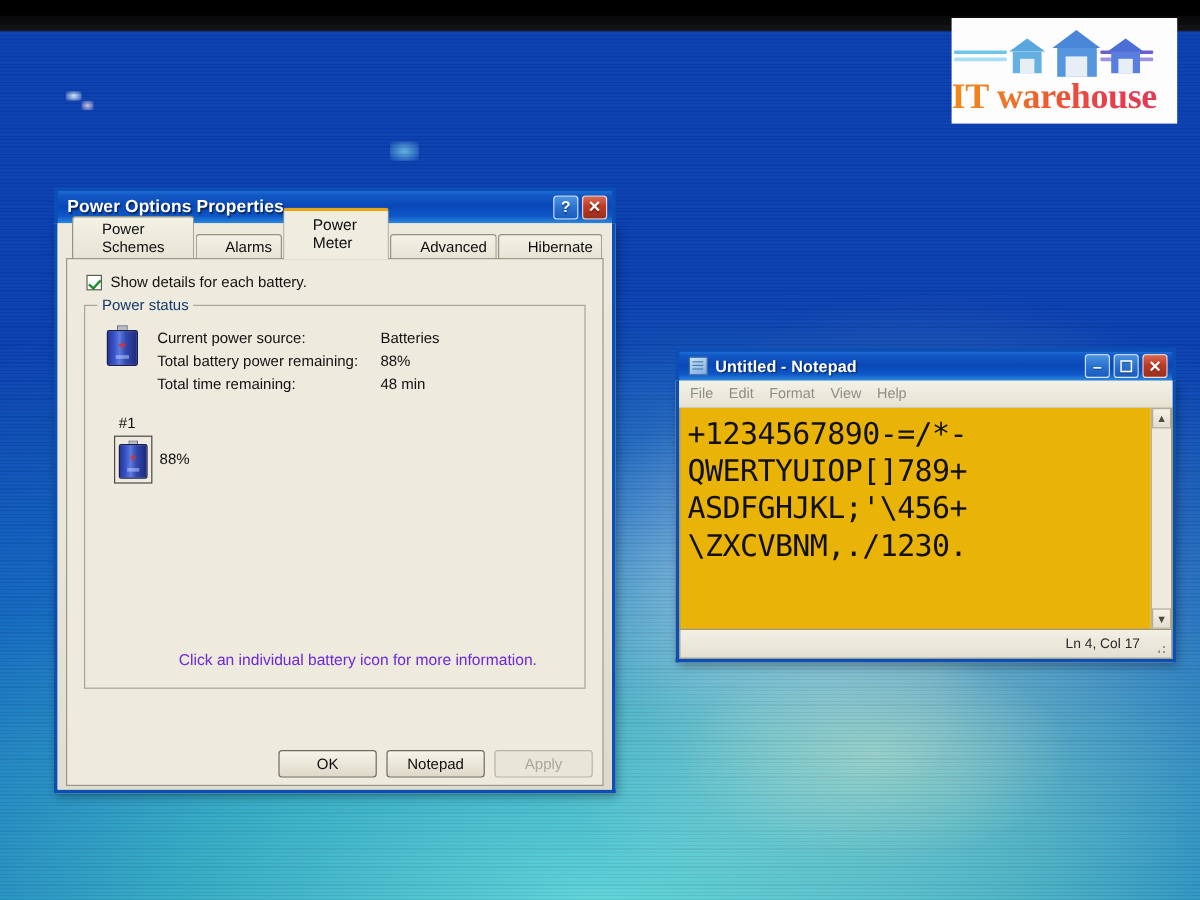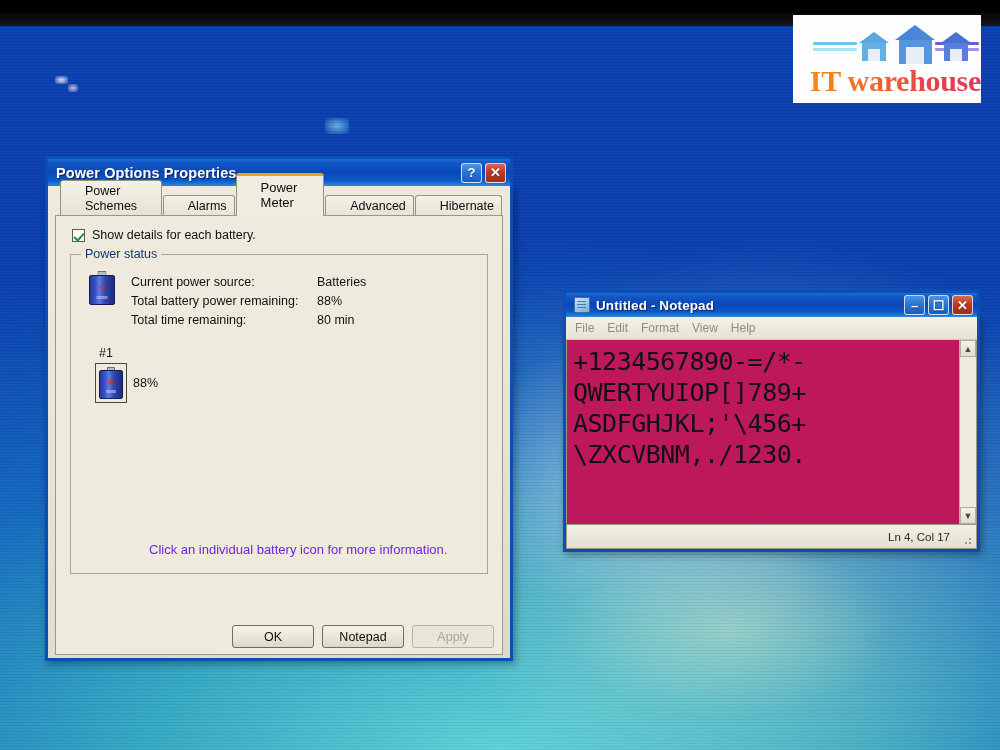--- a/index.html
+++ b/index.html
@@ -58,21 +58,21 @@
     background: radial-gradient(ellipse,rgba(235,245,255,.92),rgba(235,245,255,0)); z-index:4; }
   .dust2 { position:absolute; left:68px; top:84px; width:10px; height:8px;
     background: radial-gradient(ellipse,rgba(255,225,235,.80),rgba(255,225,235,0)); z-index:4; }
   .dust3 { position:absolute; left:325px; top:118px; width:24px; height:16px;
     background: radial-gradient(ellipse,rgba(130,215,240,.75),rgba(130,215,240,0)); z-index:4; }
 
   
   .logo {
     position: absolute; left: 793px; top: 15px; width: 188px; height: 88px;
     background: #fdfdfd; z-index: 9;
-    display: flex; flex-direction: column; align-items: flex-end; justify-content: center;
+    display: flex; flex-direction: column; align-items: flex-start; justify-content: center;
   }
   .logo-houses { position: relative; width: 170px; height: 42px; }
   .hbar {
     position: absolute; width: 44px; height: 3px; border-radius:1px;
   }
   .house { position: absolute; }
   .house .roof {
     width: 0; height: 0; margin: 0 auto;
     border-left: 0 solid transparent; border-right: 0 solid transparent;
   }
@@ -226,21 +226,21 @@
   .np-icon::after {
     content:""; position:absolute; left:2px; top:3px; right:3px; height:1px;
     background:#4a7fb5; box-shadow:0 3px 0 #4a7fb5, 0 6px 0 #4a7fb5;
   }
   .np-menu {
     display: flex; gap: 13px; padding: 4px 9px 4px 9px; font-size: 12px;
     background: linear-gradient(180deg,#f3f1e6,#e6e3d4);
     color: #8e8d84; border-bottom: 1px solid #cfcbbb;
   }
   .np-client {
-    position: relative; height: 185px; background: #be185d;
+    position: relative; height: 185px; background: #eab308;
     border: 1px solid #9a9788; border-top: none;
     display: flex; overflow: hidden;
   }
   .np-text {
     flex: 1; padding: 6px 4px 0 6px;
     font-family: "DejaVu Sans Mono", monospace;
     font-size: 25px; line-height: 31px; color: #111; white-space: pre;
     letter-spacing: -0.5px;
   }
   .np-scroll {
@@ -354,21 +354,21 @@
                 <div class="statline">
                   <span class="statkey">Current power source:</span>
                   <span class="statval">Batteries</span>
                 </div>
                 <div class="statline">
                   <span class="statkey">Total battery power remaining:</span>
                   <span class="statval">88%</span>
                 </div>
                 <div class="statline">
                   <span class="statkey">Total time remaining:</span>
-                  <span class="statval">80 min</span>
+                  <span class="statval">48 min</span>
                 </div>
               </div>
             </div>
 
             <div class="batt-label">#1</div>
 
             <div class="batt-item">
               <div class="batt-box">
                 <div class="battery" style="width:24px;height:32px;">
                   <div class="cap" style="width:8px;height:4px;"></div>

